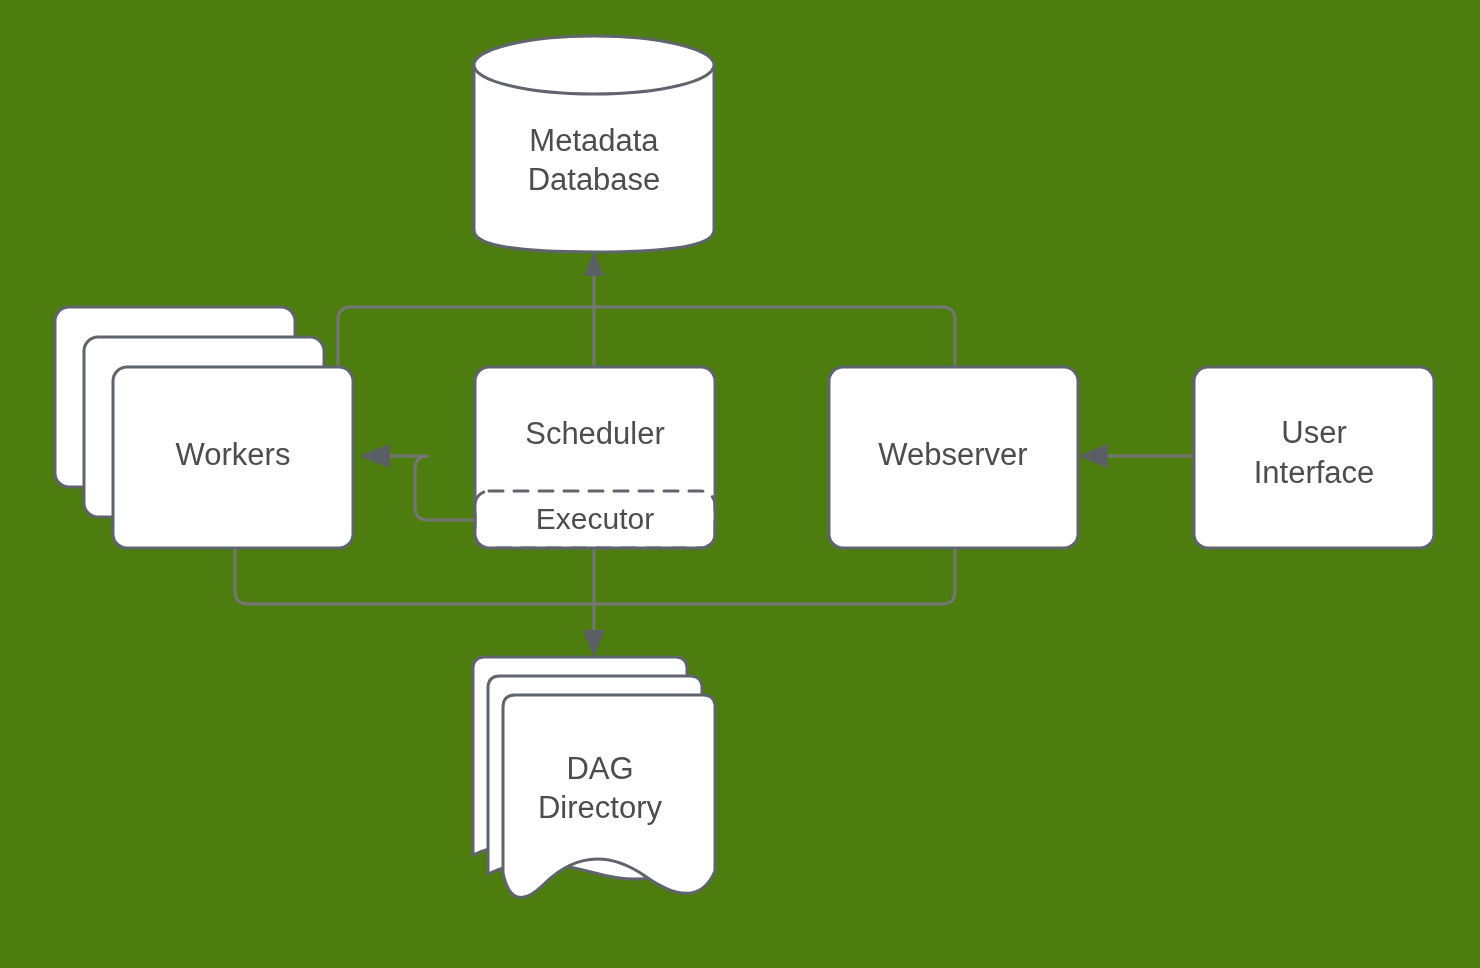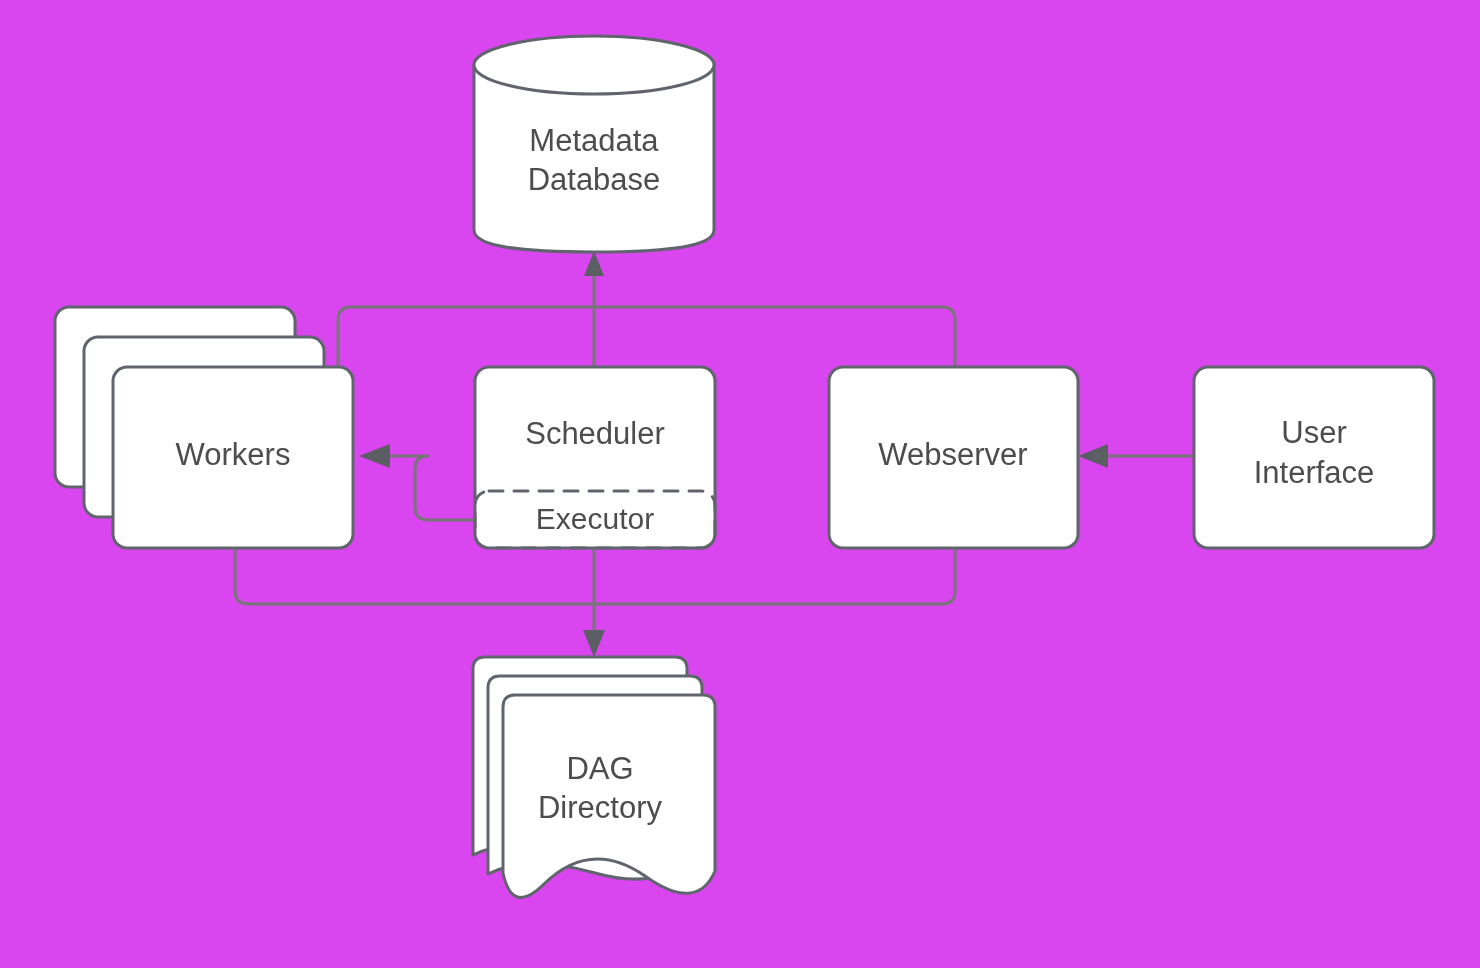--- a/index.html
+++ b/index.html
@@ -8,21 +8,21 @@
     padding: 0;
     background: #ffffff;
   }
   body {
     font-family: "Liberation Sans", "DejaVu Sans", sans-serif;
   }
   #diagram-root {
     position: relative;
     width: 1480px;
     height: 968px;
-    background: #d946ef;
+    background: #4d7c0f;
     overflow: hidden;
   }
   svg#diagram-canvas {
     position: absolute;
     top: 0;
     left: 0;
     width: 1480px;
     height: 968px;
     display: block;
   }

